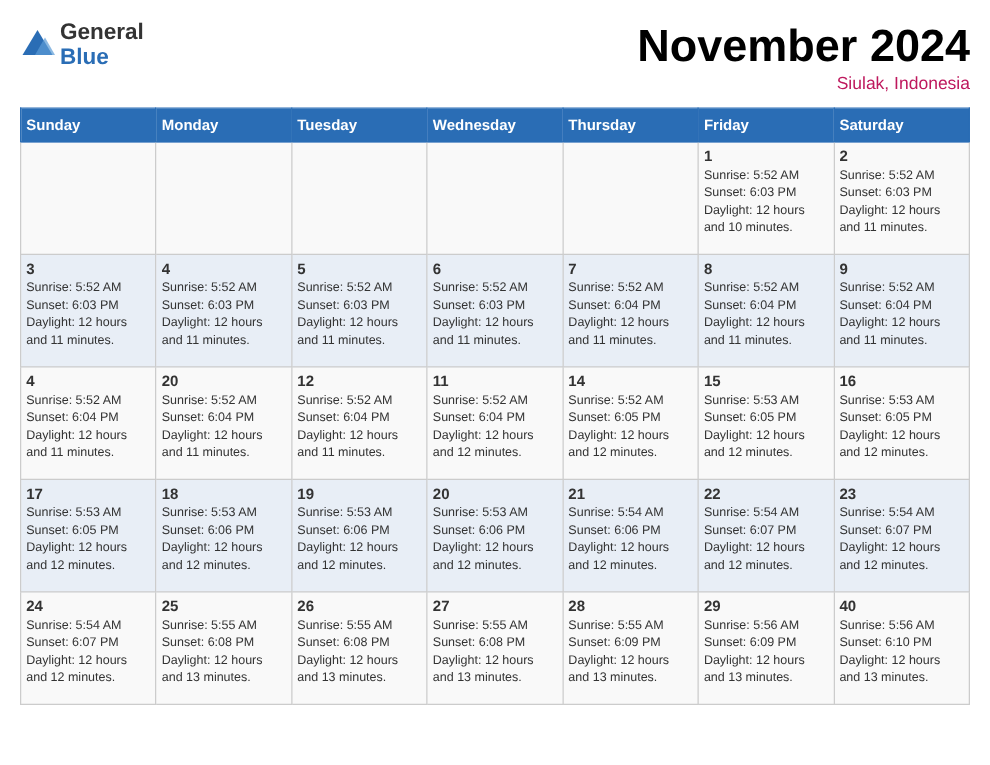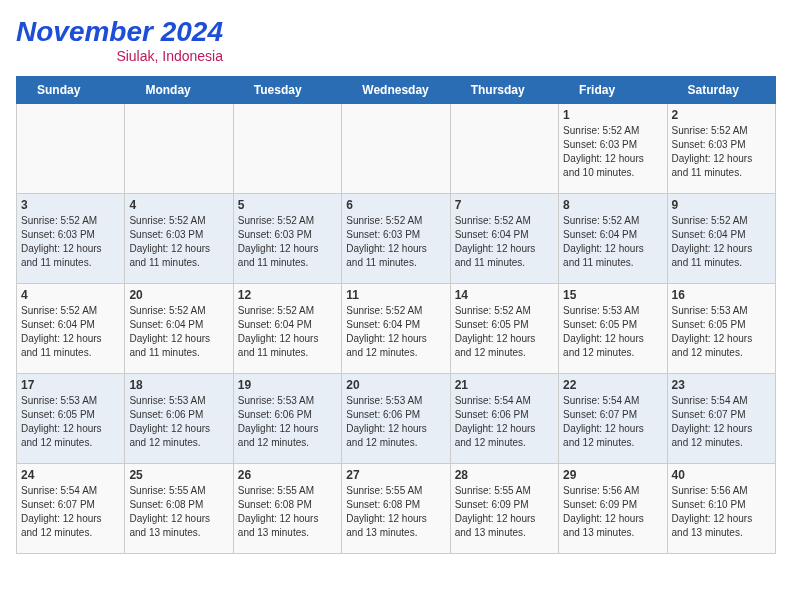--- a/index.html
+++ b/index.html
@@ -37,40 +37,39 @@
     }
     .logo-icon {
       width: 28px;
       height: 28px;
       margin-right: 4px;
     }
     .title-block {
       text-align: right;
     }
     .month-title {
-      font-size: 28px;
-      font-weight: bold;
-      color: #1d4ed8;
-      font-style: italic;
+      font-size: 36px;
+      font-weight: bold;
+      color: #000000;
     }
     .location {
       font-size: 14px;
       color: #be185d;
     }
     table {
       width: 100%;
       border-collapse: collapse;
       table-layout: fixed;
     }
     thead tr th {
       background-color: #2a6db5;
       color: #fff;
       font-size: 12px;
       font-weight: bold;
-      padding: 6px 20px;
+      padding: 6px 4px;
       text-align: left;
       border: 1px solid #2a6db5;
     }
     tbody tr td {
       border: 1px solid #ccc;
       vertical-align: top;
       padding: 4px;
       font-size: 10px;
       color: #333;
       min-height: 80px;
@@ -94,20 +93,30 @@
       color: #333;
     }
     .empty-cell {
       background-color: #f9f9f9;
     }
   </style>
 </head>
 <body>
 
 <div class="header">
+  <div class="logo">
+    <svg class="logo-icon" viewBox="0 0 28 28">
+      <polygon points="14,2 26,22 2,22" fill="#2a6db5"></polygon>
+      <polygon points="20,8 28,22 12,22" fill="#5b9bd5" opacity="0.7"></polygon>
+    </svg>
+    <div class="logo-text">
+      <span class="logo-general">General</span>
+      <span class="logo-blue">Blue</span>
+    </div>
+  </div>
   <div class="title-block">
     <div class="month-title">November 2024</div>
     <div class="location">Siulak, Indonesia</div>
   </div>
 </div>
 
 <table>
   <thead>
     <tr>
     <th>Sunday</th>

